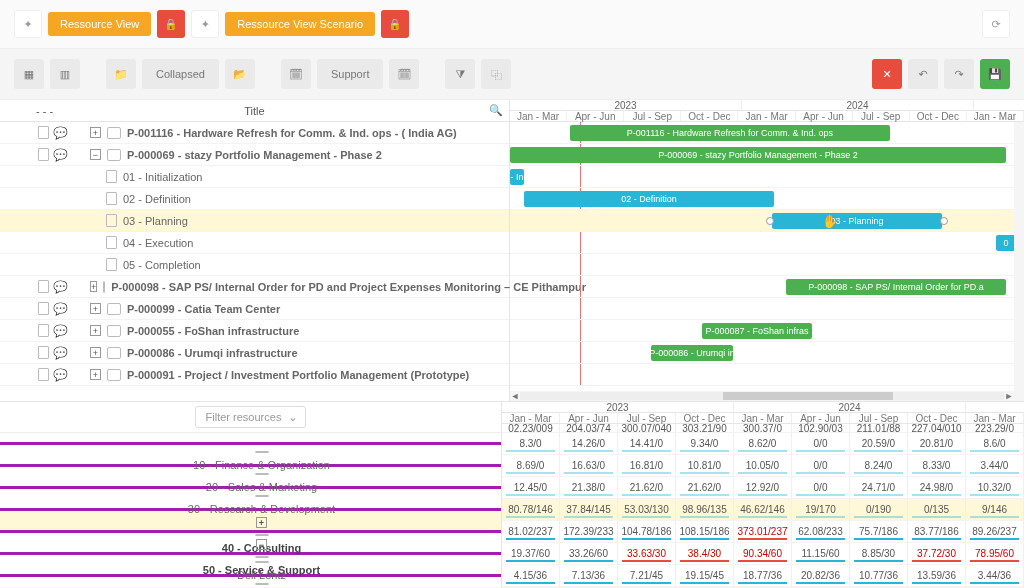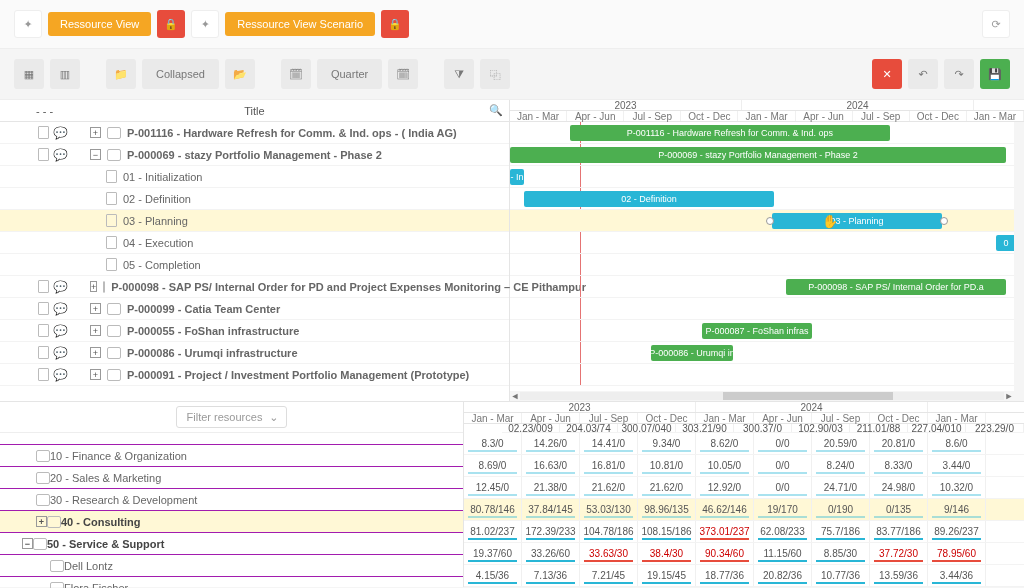--- a/index.html
+++ b/index.html
@@ -48,21 +48,21 @@
   .v-scroll { position:absolute; right:0; top:22px; bottom:0; width:10px; background:#f5f5f5; }
   .h-scroll { position:absolute; bottom:0; left:0; right:10px; height:10px; background:#f5f5f5; display:flex; align-items:center; }
   .h-scroll .arrow { width:10px; text-align:center; color:#777; font-size:9px; }
   .h-scroll .track { flex:1; background:#eee; height:8px; position:relative; }
   .h-scroll .thumb { position:absolute; left:42%; width:35%; height:8px; background:#ccc; }
 
   .resource-area { display:flex; background:#fff; height:186px; border-top:1px solid #e5e5e5; }
   .res-left { width:510px; border-right:1px solid #e5e5e5; display:flex; flex-direction:column;text-align:right; }
   .filter-row { display:flex; justify-content:center; padding:4px; border-bottom:1px solid #eee; }
   .filter-box { border:1px solid #ddd; border-radius:3px; padding:4px 24px 4px 10px; font-size:11px; color:#999; position:relative; }
-  .res-row { display:flex; align-items:center; height:22px; padding-left:22px; border-bottom:1px solid #a21caf; font-size:11px; color:#666; }
+  .res-row { display:flex; align-items:center; height:22px; padding-left:22px; gap:6px; border-bottom:3px solid #a21caf; font-size:11px; color:#666;flex-direction:column; }
   .res-row.sel { background:#fff8d6; }
   .res-row.bold .lbl { font-weight:600; color:#444; }
   
   .res-right { flex:1; display:flex; flex-direction:column; position:relative; }
   .res-grid-row { display:flex; height:22px; border-bottom:1px solid #f3f3f3; }
   .res-grid-row.sel { background:#fff8d6; }
   .cell { width:58px; text-align:center; font-size:10px; color:#555; border-right:1px solid #f0f0f0; display:flex; align-items:center; justify-content:center; position:relative; }
   .cell.over { color:#c00; }
   .cell .redline { position:absolute; bottom:2px; left:4px; right:4px; height:2px; background:#e74c3c; }
   .cell .blueline { position:absolute; bottom:2px; left:4px; right:4px; height:2px; background:#29b6d6; }
@@ -83,21 +83,21 @@
 
 <div class="toolbar-sec">
   <span class="btn-grey">▦</span>
   <span class="btn-grey">▥</span>
   <span style="width:14px"></span>
   <span class="btn-grey">📁</span>
   <span class="btn-grey-txt">Collapsed</span>
   <span class="btn-grey">📂</span>
   <span style="width:14px"></span>
   <span class="btn-grey">🗓</span>
-  <span class="btn-grey-txt">Quarter</span>
+  <span class="btn-grey-txt">Support</span>
   <span class="btn-grey">🗓</span>
   <span style="width:14px"></span>
   <span class="btn-grey">⧩</span>
   <span class="btn-grey">⿻</span>
   <span class="spacer" style="flex:1"></span>
   <span class="btn-redb">✕</span>
   <span class="btn-grey">↶</span>
   <span class="btn-grey">↷</span>
   <span class="btn-green">💾</span>
 </div>
@@ -335,21 +335,21 @@
         <div class="q">Jan - Mar</div>
         <div class="q">Apr - Jun</div>
         <div class="q">Jul - Sep</div>
         <div class="q">Oct - Dec</div>
         <div class="q">Jan - Mar</div>
         <div class="q">Apr - Jun</div>
         <div class="q">Jul - Sep</div>
         <div class="q">Oct - Dec</div>
         <div class="q">Jan - Mar</div>
       </div>
-    <div id="res-truncated" class="res-grid-row" style="height:12px; font-size:8px; overflow:hidden;margin-left:38px;">
+    <div id="res-truncated" class="res-grid-row" style="height:12px; font-size:8px; overflow:hidden;">
         <div class="cell">02.23/009</div>
         <div class="cell">204.03/74</div>
         <div class="cell">300.07/040</div>
         <div class="cell">303.21/90</div>
         <div class="cell">300.37/0</div>
         <div class="cell">102.90/03</div>
         <div class="cell">211.01/88</div>
         <div class="cell">227.04/010</div>
         <div class="cell">223.29/0</div>
       </div>

